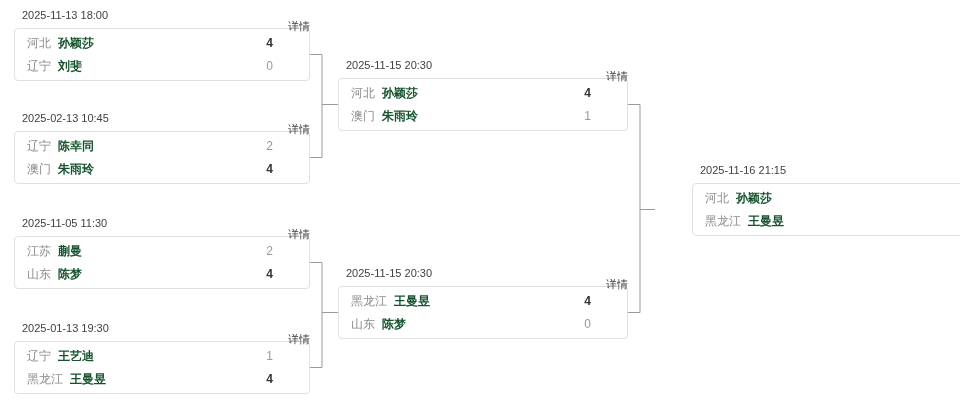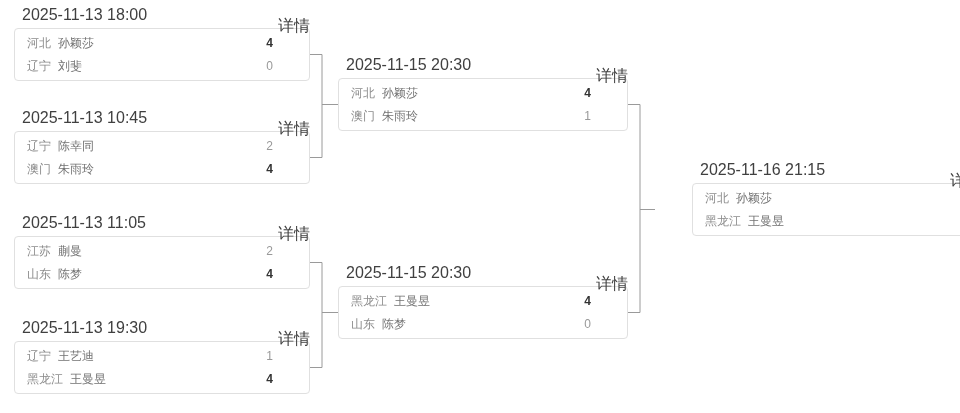--- a/index.html
+++ b/index.html
@@ -18,21 +18,21 @@
     pointer-events: none;
   }
   .match { position: absolute; }
   .match-header {
     display: flex;
     justify-content: space-between;
     align-items: center;
     height: 14px;
     margin-bottom: 6px;
     padding-left: 8px;
-    font-size: 16px;
+    font-size: 11px;
     color: #404040;
   }
   .detail-link {
     color: #404040;
     text-decoration: none;
     cursor: pointer;
     margin-top: 22px;
   }
   .match-box {
     box-sizing: border-box;
@@ -46,21 +46,21 @@
   }
   .player-row {
     flex: 1;
     display: flex;
     align-items: center;
     padding-left: 12px;
     font-size: 12px;
     line-height: 1;
   }
   .province { color: #8c8c8c; margin-right: 7px; white-space: nowrap; }
-  .pname { color: #737373; font-weight: normal; white-space: nowrap; }
+  .pname { color: #14532d; font-weight: bold; white-space: nowrap; }
   .score { margin-left: auto; margin-right: 36px; font-size: 12px; }
   .score.win { color: #333333; font-weight: bold; }
   .score.lose { color: #999999; font-weight: normal; }
 </style>
 </head>
 <body>
 
 <div class="stage">
 
   <svg class="connectors" width="960" height="413" viewBox="0 0 960 413">
@@ -83,59 +83,59 @@
       <div class="player-row">
         <span class="province">辽宁</span>
         <span class="pname">刘斐</span>
         <span class="score lose">0</span>
       </div>
     </div>
   </div>
 
   <div class="match" style="left:14px; top:111px; width:296px;">
     <div class="match-header">
-      <span>2025-11-13  10:45</span>
+      <span>2025-02-13  10:45</span>
       <a class="detail-link">详情</a>
     </div>
     <div class="match-box">
       <div class="player-row">
         <span class="province">辽宁</span>
         <span class="pname">陈幸同</span>
         <span class="score lose">2</span>
       </div>
       <div class="player-row">
         <span class="province">澳门</span>
         <span class="pname">朱雨玲</span>
         <span class="score win">4</span>
       </div>
     </div>
   </div>
 
   <div class="match" style="left:14px; top:216px; width:296px;">
     <div class="match-header">
-      <span>2025-11-13  11:05</span>
+      <span>2025-11-05  11:30</span>
       <a class="detail-link">详情</a>
     </div>
     <div class="match-box">
       <div class="player-row">
         <span class="province">江苏</span>
         <span class="pname">蒯曼</span>
         <span class="score lose">2</span>
       </div>
       <div class="player-row">
         <span class="province">山东</span>
         <span class="pname">陈梦</span>
         <span class="score win">4</span>
       </div>
     </div>
   </div>
 
   <div class="match" style="left:14px; top:321px; width:296px;">
     <div class="match-header">
-      <span>2025-11-13  19:30</span>
+      <span>2025-01-13  19:30</span>
       <a class="detail-link">详情</a>
     </div>
     <div class="match-box">
       <div class="player-row">
         <span class="province">辽宁</span>
         <span class="pname">王艺迪</span>
         <span class="score lose">1</span>
       </div>
       <div class="player-row">
         <span class="province">黑龙江</span>

